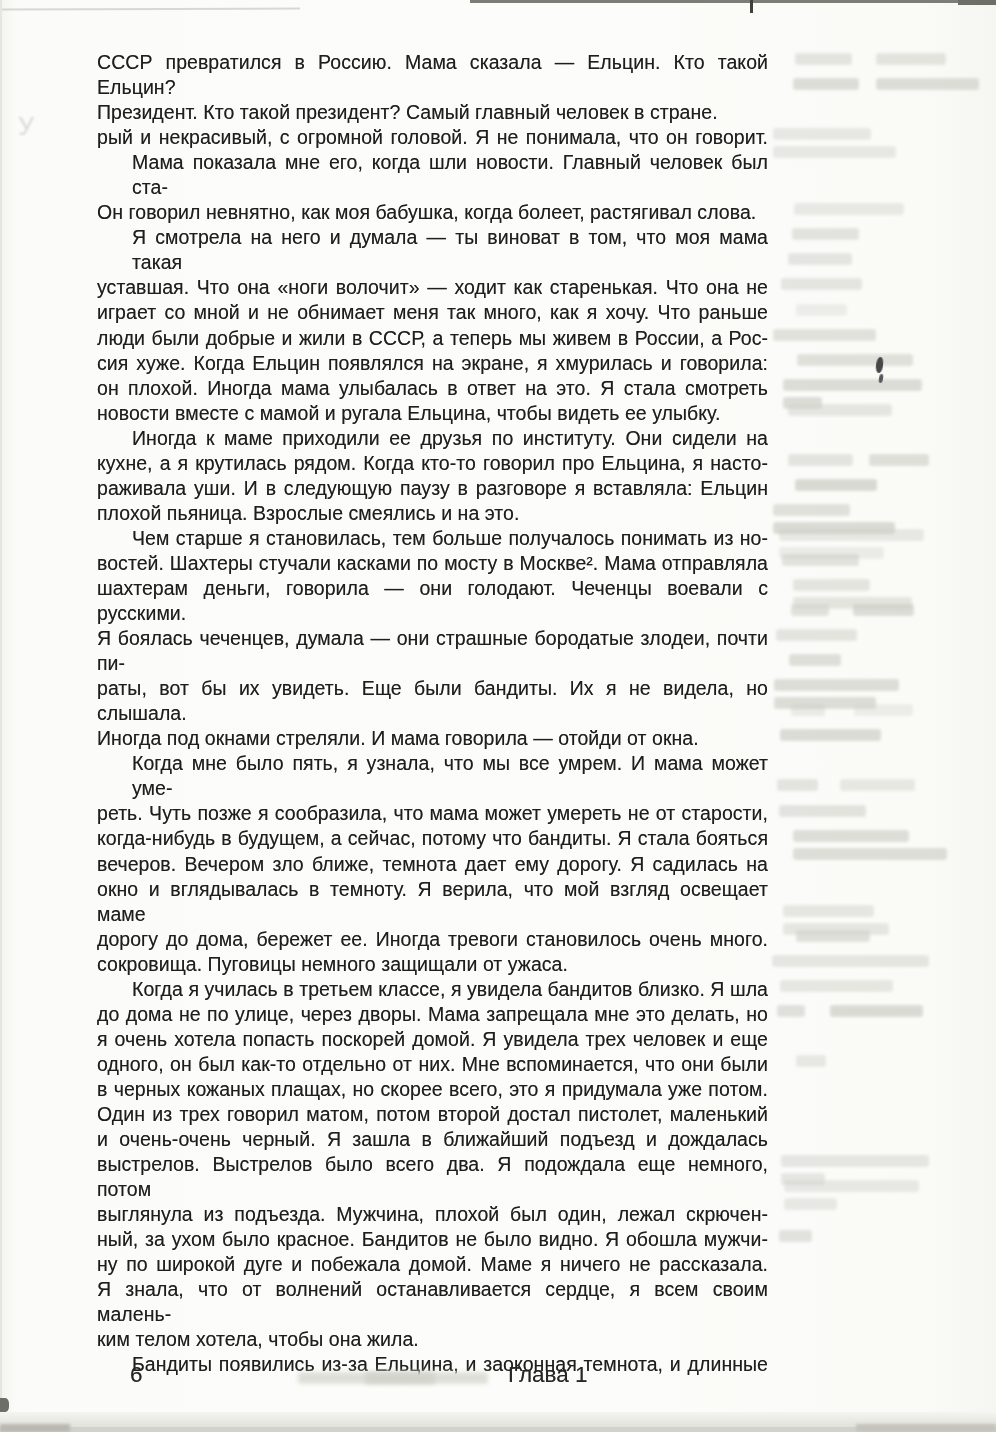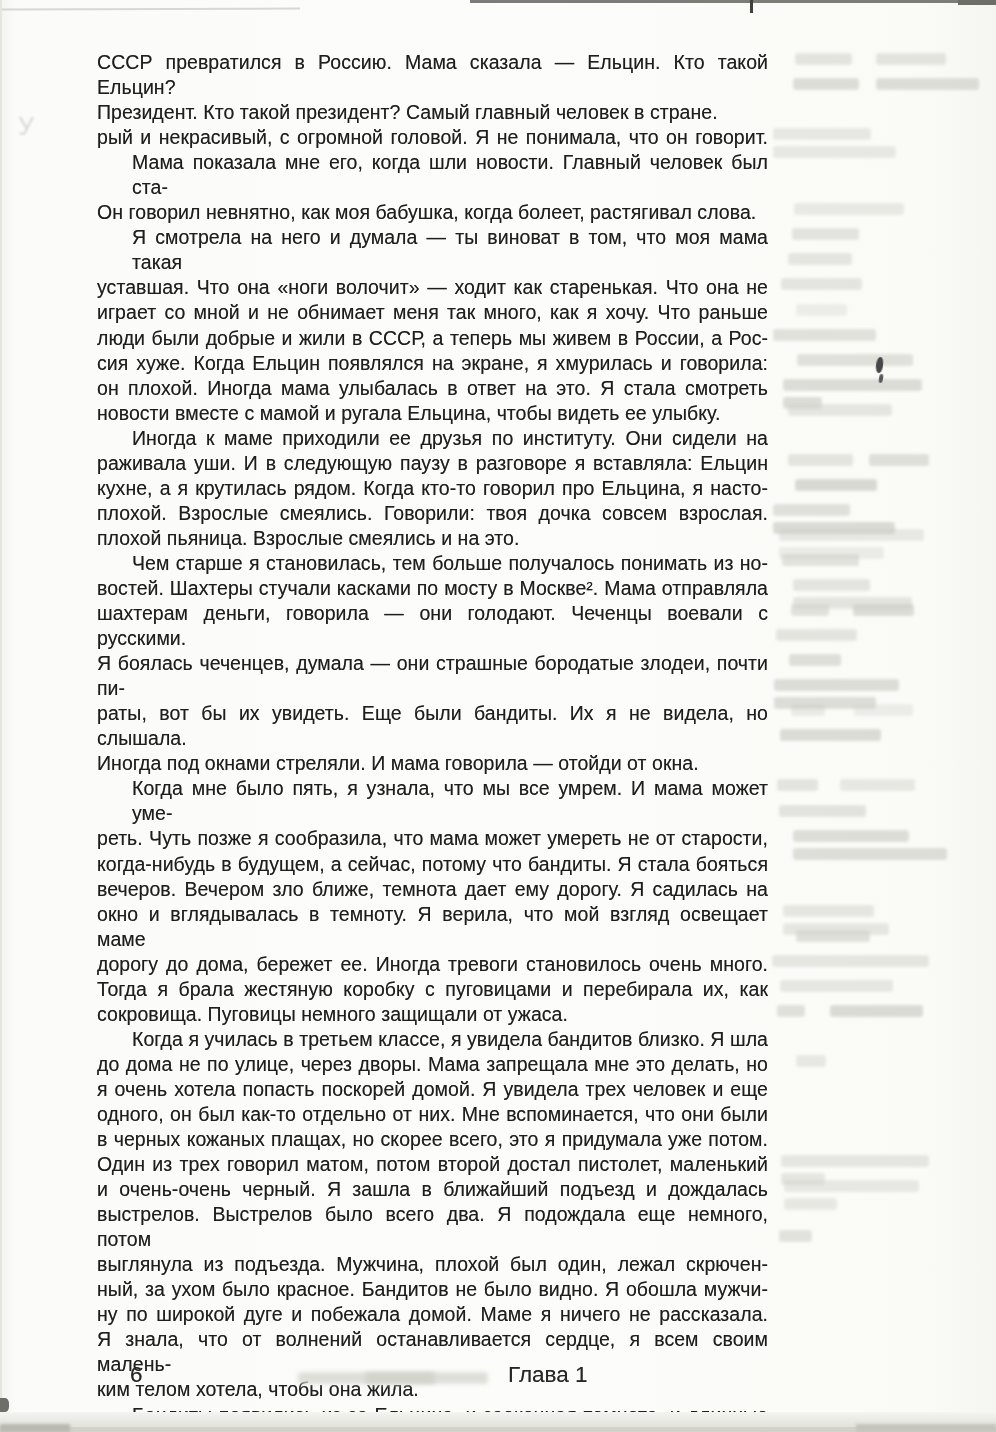--- a/index.html
+++ b/index.html
@@ -142,37 +142,35 @@
       <div class="line indent">Мама показала мне его, когда шли новости. Главный человек был ста-</div>
       <div class="line para-end">Он говорил невнятно, как моя бабушка, когда болеет, растягивал слова.</div>
       <div class="line indent">Я смотрела на него и думала — ты виноват в том, что моя мама такая</div>
       <div class="line">уставшая. Что она «ноги волочит» — ходит как старенькая. Что она не</div>
       <div class="line">играет со мной и не обнимает меня так много, как я хочу. Что раньше</div>
       <div class="line">люди были добрые и жили в СССР, а теперь мы живем в России, а Рос-</div>
       <div class="line">сия хуже. Когда Ельцин появлялся на экране, я хмурилась и говорила:</div>
       <div class="line">он плохой. Иногда мама улыбалась в ответ на это. Я стала смотреть</div>
       <div class="line para-end">новости вместе с мамой и ругала Ельцина, чтобы видеть ее улыбку.</div>
       <div class="line indent">Иногда к маме приходили ее друзья по институту. Они сидели на</div>
+      <div class="line">кухне, а я крутилась рядом. Когда кто-то говорил про Ельцина, я насто-</div>
       <div class="line">раживала уши. И в следующую паузу в разговоре я вставляла: Ельцин</div>
-      <div class="line">кухне, а я крутилась рядом. Когда кто-то говорил про Ельцина, я насто-</div>
-      <div class="line">плохой. Взрослые смеялись. Говорили: твоя дочка совсем взрослая.</div>
       <div class="line para-end">плохой пьяница. Взрослые смеялись и на это.</div>
       <div class="line indent">Чем старше я становилась, тем больше получалось понимать из но-</div>
       <div class="line">востей. Шахтеры стучали касками по мосту в Москве². Мама отправляла</div>
       <div class="line">шахтерам деньги, говорила — они голодают. Чеченцы воевали с русскими.</div>
       <div class="line">Я боялась чеченцев, думала — они страшные бородатые злодеи, почти пи-</div>
       <div class="line">раты, вот бы их увидеть. Еще были бандиты. Их я не видела, но слышала.</div>
       <div class="line para-end">Иногда под окнами стреляли. И мама говорила — отойди от окна.</div>
       <div class="line indent">Когда мне было пять, я узнала, что мы все умрем. И мама может уме-</div>
       <div class="line">реть. Чуть позже я сообразила, что мама может умереть не от старости,</div>
       <div class="line">когда-нибудь в будущем, а сейчас, потому что бандиты. Я стала бояться</div>
       <div class="line">вечеров. Вечером зло ближе, темнота дает ему дорогу. Я садилась на</div>
       <div class="line">окно и вглядывалась в темноту. Я верила, что мой взгляд освещает маме</div>
       <div class="line">дорогу до дома, бережет ее. Иногда тревоги становилось очень много.</div>
-      <div class="line">Тогда я брала жестяную коробку с пуговицами и перебирала их, как</div>
       <div class="line para-end">сокровища. Пуговицы немного защищали от ужаса.</div>
       <div class="line indent">Когда я училась в третьем классе, я увидела бандитов близко. Я шла</div>
       <div class="line">до дома не по улице, через дворы. Мама запрещала мне это делать, но</div>
       <div class="line">я очень хотела попасть поскорей домой. Я увидела трех человек и еще</div>
       <div class="line">одного, он был как-то отдельно от них. Мне вспоминается, что они были</div>
       <div class="line">в черных кожаных плащах, но скорее всего, это я придумала уже потом.</div>
       <div class="line">Один из трех говорил матом, потом второй достал пистолет, маленький</div>
       <div class="line">и очень-очень черный. Я зашла в ближайший подъезд и дождалась</div>
       <div class="line">выстрелов. Выстрелов было всего два. Я подождала еще немного, потом</div>
       <div class="line">выглянула из подъезда. Мужчина, плохой был один, лежал скрючен-</div>

